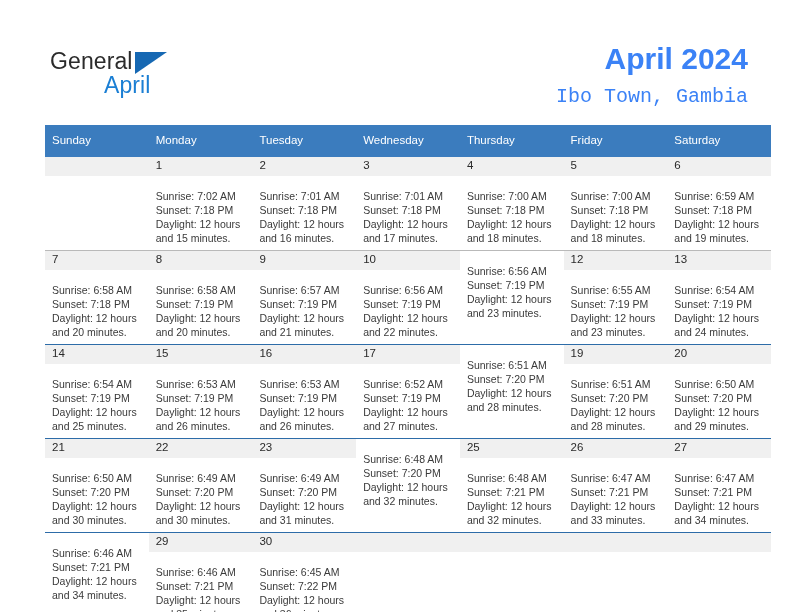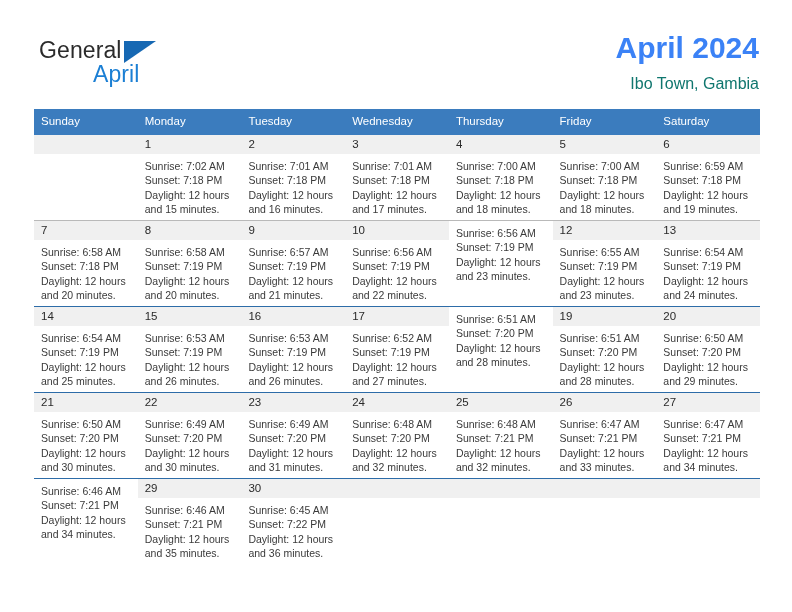--- a/index.html
+++ b/index.html
@@ -2,21 +2,21 @@
 <html><head>
 <meta charset="utf-8">
 <style>
   * { box-sizing: border-box; margin: 0; padding: 0; }
   html, body {
     width: 792px; height: 612px;
     background: #ffffff;
     font-family: "Liberation Sans", sans-serif;
     -webkit-font-smoothing: antialiased;
   }
-  .page { position: relative; width: 792px; height: 612px; padding: 1px; }
+  .page { position: relative; width: 792px; height: 612px; padding: 12px; }
 
   
   .top {
     display: flex; align-items: flex-start; justify-content: space-between;
     padding: 28px 32px 0 32px;
   }
   .brand { position: relative; width: 200px; height: 60px; }
   .brand-general {
     font-size: 23px; color: #2b2b2b; letter-spacing: .1px;
     line-height: 1; position: absolute; left: 6px; top: 10px;
@@ -26,40 +26,40 @@
     width: 0; height: 0;
     border-left: 32px solid #1668b3;
     border-bottom: 22px solid transparent;
   }
   .brand-blue {
     position: absolute; left: 60px; top: 34px;
     font-size: 23px; color: #1b7fd4; line-height: 1; letter-spacing: .1px;
   }
   .titlebox { text-align: right; padding-top: 2px; }
   .cal-title { font-size: 30px; color: #3b82f6; font-weight: bold; line-height: 1.12; }
-  .cal-sub { font-size: 16px; color: #0f766e; margin-top: 10px; line-height: 1.1; }
+  .cal-sub { font-size: 20px; color: #3b82f6; margin-top: 10px; line-height: 1.1; font-family: Liberation Mono, monospace; }
 
   
   .calendar { margin: 17px 33px 0 33px; width: 726px; }
-  .weekhead { display: flex; background: #3b7cbe; height: 26px; align-items: center; }
+  .weekhead { display: flex; background: #3b7cbe; height: 32px; align-items: center; }
   .weekhead .hd {
     flex: 1 1 0; font-size: 11.5px; color: #ffffff; padding-left: 7px;
     line-height: 1; white-space: nowrap; overflow: hidden;
   }
 
   .week { display: flex; position: relative; }
   .week.sep-blue { border-top: 1.3px solid #2d6ca8; }
   .week.sep-gray { border-top: 1.3px solid #b9b9b9; }
 
   .cell { flex: 1 1 0; position: relative; min-width: 0; }
   .daynum-band {
     background: #f0f0f0; height: 19px; display: flex; align-items: center;
   }
   .daynum { font-size: 11.5px; color: #2a2a2a; padding-left: 7px; line-height: 1; }
-  .cellbody { padding: 5px 4px 0 7px; }
+  .cellbody { padding: 5px 4px 0 7px; margin-top: 8px; }
   .cellbody .line {
     font-size: 10.5px; color: #3a3a3a; line-height: 14.2px; white-space: nowrap;
   }
   .week-r1 .cellbody, .week-r2 .cellbody, .week-r3 .cellbody,
   .week-r4 .cellbody, .week-r5 .cellbody { min-height: 66px; }
   .empty .daynum-band { background: #f0f0f0; }
 </style>
 </head>
 <body>
 
@@ -342,23 +342,20 @@
               <span class="daynum">23</span>
             </div>
             <div class="cellbody">
               <div class="line">Sunrise: 6:49 AM</div>
               <div class="line">Sunset: 7:20 PM</div>
               <div class="line">Daylight: 12 hours</div>
               <div class="line">and 31 minutes.</div>
             </div>
           </div>
           <div class="cell">
-            <div class="daynum-band">
-              <span class="daynum">24</span>
-            </div>
             <div class="cellbody">
               <div class="line">Sunrise: 6:48 AM</div>
               <div class="line">Sunset: 7:20 PM</div>
               <div class="line">Daylight: 12 hours</div>
               <div class="line">and 32 minutes.</div>
             </div>
           </div>
           <div class="cell">
             <div class="daynum-band">
               <span class="daynum">25</span>

